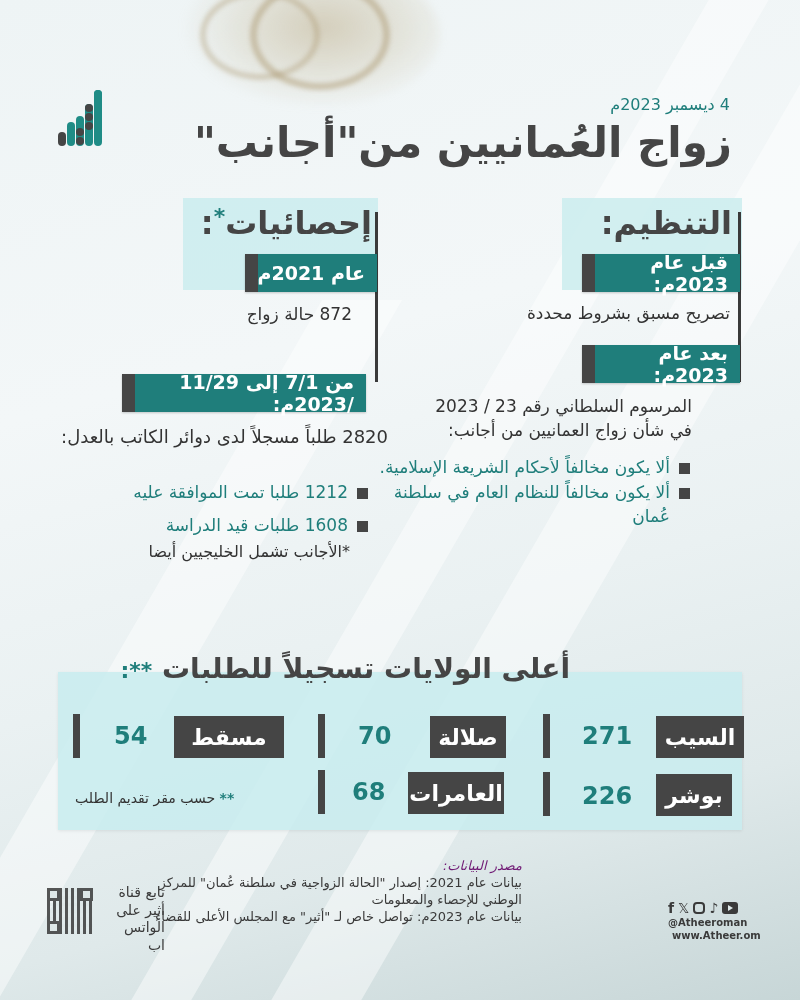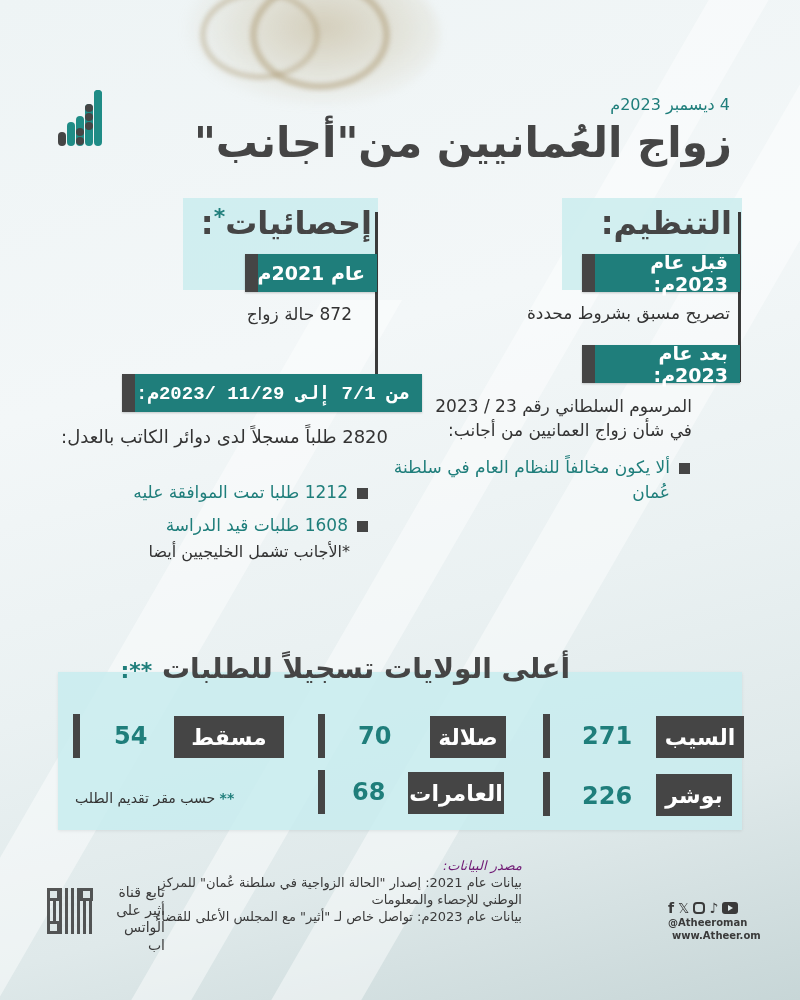--- a/index.html
+++ b/index.html
@@ -102,31 +102,32 @@
 
 <div class="sec-bg" style="left:562px;top:198px;width:180px;height:92px;"></div>
 <div class="sec-title" style="right:68px;top:204px;">التنظيم:</div>
 <div class="vline" style="left:738px;top:212px;height:170px;"></div>
 <div class="tag" style="left:582px;top:254px;width:158px;">قبل عام 2023م:</div>
 <div class="txt" style="right:70px;top:301px;">تصريح مسبق بشروط محددة</div>
 <div class="tag" style="left:582px;top:345px;width:158px;">بعد عام 2023م:</div>
 <div class="txt" style="right:108px;top:394px;">المرسوم السلطاني رقم 23 / 2023</div>
 <div class="txt" style="right:108px;top:418px;">في شأن زواج العمانيين من أجانب:</div>
 <ul class="bullet-list" style="right:108px;top:455px;width:330px;">
+  <li>ألا يكون مخالفاً لأحكام الشريعة الإسلامية.</li>
   <li>ألا يكون مخالفاً للنظام العام في سلطنة عُمان</li>
 </ul>
 
 <div class="sec-bg" style="left:183px;top:198px;width:195px;height:92px;"></div>
 <div class="sec-title" style="right:428px;top:204px;">
   <span>إحصائيات</span><span class="teal" style="font-size:22px;vertical-align:top;">*</span><span>:</span>
 </div>
 <div class="vline" style="left:375px;top:212px;height:170px;"></div>
 <div class="tag" style="left:245px;top:254px;width:132px;">عام 2021م:</div>
 <div class="txt" style="right:448px;top:302px;">872 حالة زواج</div>
-<div class="tag" style="left:122px;top:374px;width:300px;font-family:Liberation Mono, monospace;">من 7/1 إلى 11/29 /2023م:</div>
+<div class="tag" style="left:122px;top:374px;width:244px;">من 7/1 إلى 11/29 /2023م:</div>
 <div class="txt" style="right:412px;top:424px;width:330px;font-size:18px;">2820 طلباً مسجلاً لدى دوائر الكاتب بالعدل:</div>
 <ul class="bullet-list" style="right:430px;top:480px;width:290px;font-size:17px;">
   <li style="margin-bottom:8px;text-align:right;">1212 طلبا تمت الموافقة عليه</li>
   <li>1608 طلبات قيد الدراسة</li>
 </ul>
 <div class="txt" style="right:450px;top:540px;font-size:16px;margin-left:30px;">*الأجانب تشمل الخليجيين أيضا</div>
 
 <div class="tbl-bg"></div>
 <div class="tbl-title">
   <span>أعلى الولايات تسجيلاً للطلبات</span>

